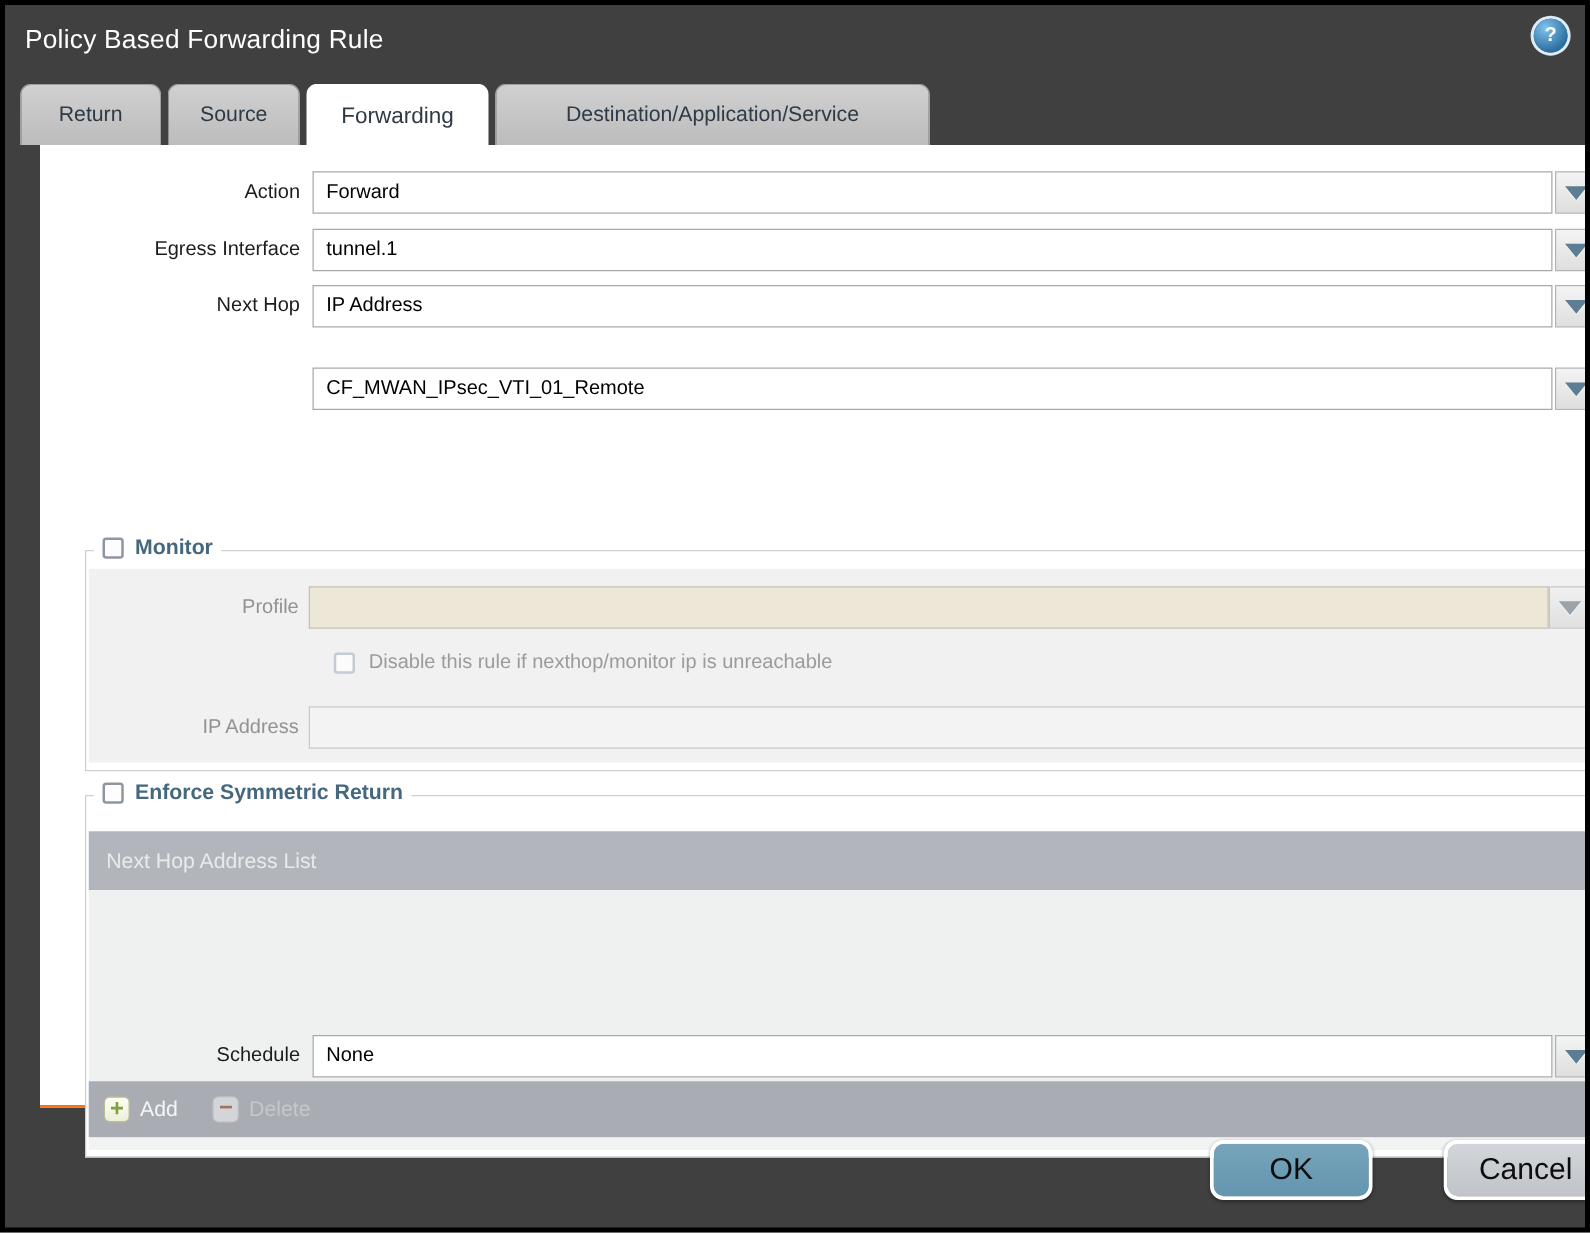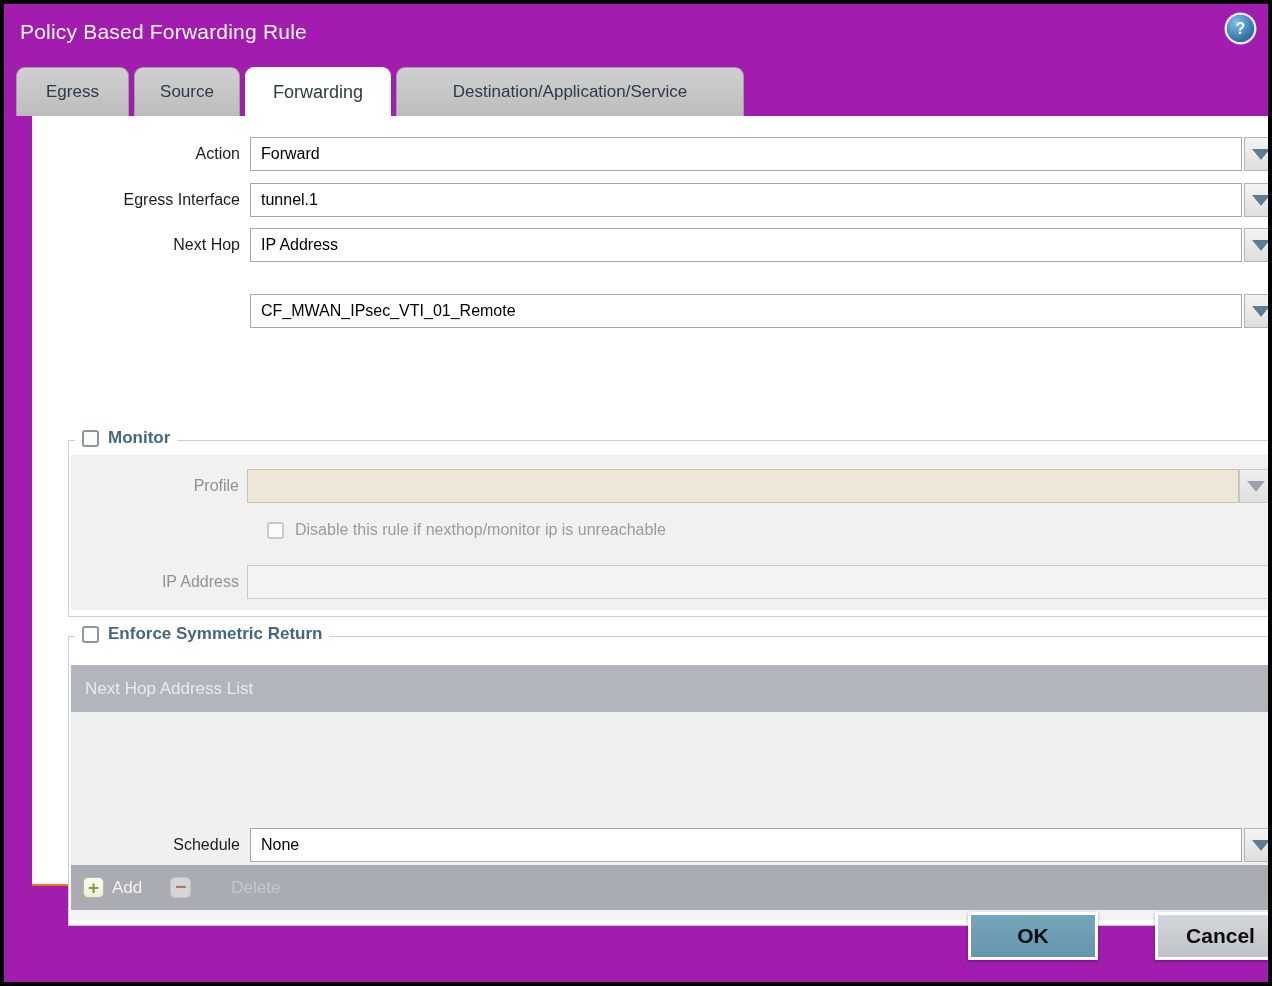--- a/index.html
+++ b/index.html
@@ -1,18 +1,18 @@
 <!DOCTYPE html>
 <html><head>
 <meta charset="utf-8">
 <style>
   * { margin:0; padding:0; box-sizing:border-box; font-family:"Liberation Sans", sans-serif; }
   body { background:#222; }
   .frame { width:1272px; height:986px; background:#000; padding:4px; position:relative; }
-  .window { position:relative; width:100%; height:100%; background:#a21caf; overflow:hidden;padding-left:18px; }
+  .window { position:relative; width:100%; height:100%; background:#404040; overflow:hidden;padding-left:18px; }
 
   
   .titlebar-text { position:absolute; left:16px; top:16px; color:#fff; font-size:21px; letter-spacing:.2px; }
   .help-icon { position:absolute; right:14px; top:11px; width:27px; height:27px; border-radius:50%;
     background:radial-gradient(circle at 35% 28%, #7fc2ec, #2c6e9e 72%);
     box-shadow:0 0 0 2.5px #dcecf8; color:#fff; font-weight:bold; font-size:16px;
     display:flex; align-items:center; justify-content:center; cursor:pointer; }
 
   
   .tabs { position:absolute; left:12px; top:63px; height:49px; display:flex; gap:5px; align-items:flex-end; }
@@ -68,42 +68,42 @@
   .nh-strip { height:10px; background:#f2f3f3; }
   .tool-btn { display:flex; align-items:center; gap:8px; cursor:pointer; }
   .tool-btn.disabled { cursor:default; }
   .icon-plus { width:21px; height:21px; border-radius:5px; text-align:center; line-height:19px;
     background:linear-gradient(#fdfdf6,#edefd9); border:1px solid #b9bd92;
     color:#7fa33a; font-weight:bold; font-size:19px; }
   .icon-minus { width:21px; height:21px; border-radius:5px; text-align:center; line-height:18px;
     background:rgba(233,235,237,.65); border:1px solid #c2c5c8;
     color:#a5705d; font-weight:bold; font-size:19px; }
   .add-label { color:#f4f5f7; font-size:17px; }
-  .del-label { color:#c4c8cc; font-size:17px;margin-left:32px; }
-
-  
-  .btn { position:absolute; top:908px; height:48px; border-radius:1px; border:3px solid #fff;
-    font-size:21px; color:#0d0d0d; display:flex; align-items:center; justify-content:center;
-    cursor:pointer; box-shadow:0 1px 3px rgba(0,0,0,.35);font-weight:bold; }
+  .del-label { color:#c4c8cc; font-size:17px; }
+
+  
+  .btn { position:absolute; top:908px; height:48px; border-radius:11px; border:3px solid #fff;
+    font-size:24px; color:#0d0d0d; display:flex; align-items:center; justify-content:center;
+    cursor:pointer; box-shadow:0 1px 3px rgba(0,0,0,.35); }
   .btn.ok { left:964px; width:130px; background:linear-gradient(#76a4ba,#6496b0); }
   .btn.cancel { left:1106px; width:131px; background:linear-gradient(#d2d5d9,#c0c4ca);margin-left:45px; }
 </style>
 </head>
 <body>
 
 <div class="frame">
   <div class="window">
 
     <div class="titlebar-text">Policy Based Forwarding Rule</div>
     <div class="help-icon">
       <span>?</span>
     </div>
 
     <div class="tabs">
-      <div class="tab w1">Egress</div>
+      <div class="tab w1">Return</div>
       <div class="tab w2">Source</div>
       <div class="tab w4 active">Forwarding</div>
       <div class="tab w3">Destination/Application/Service</div>
     </div>
 
     <div class="content">
 
       <div class="row" style="top:21px; width:100%;">
         <div class="lbl">Action</div>
         <div class="combo">

